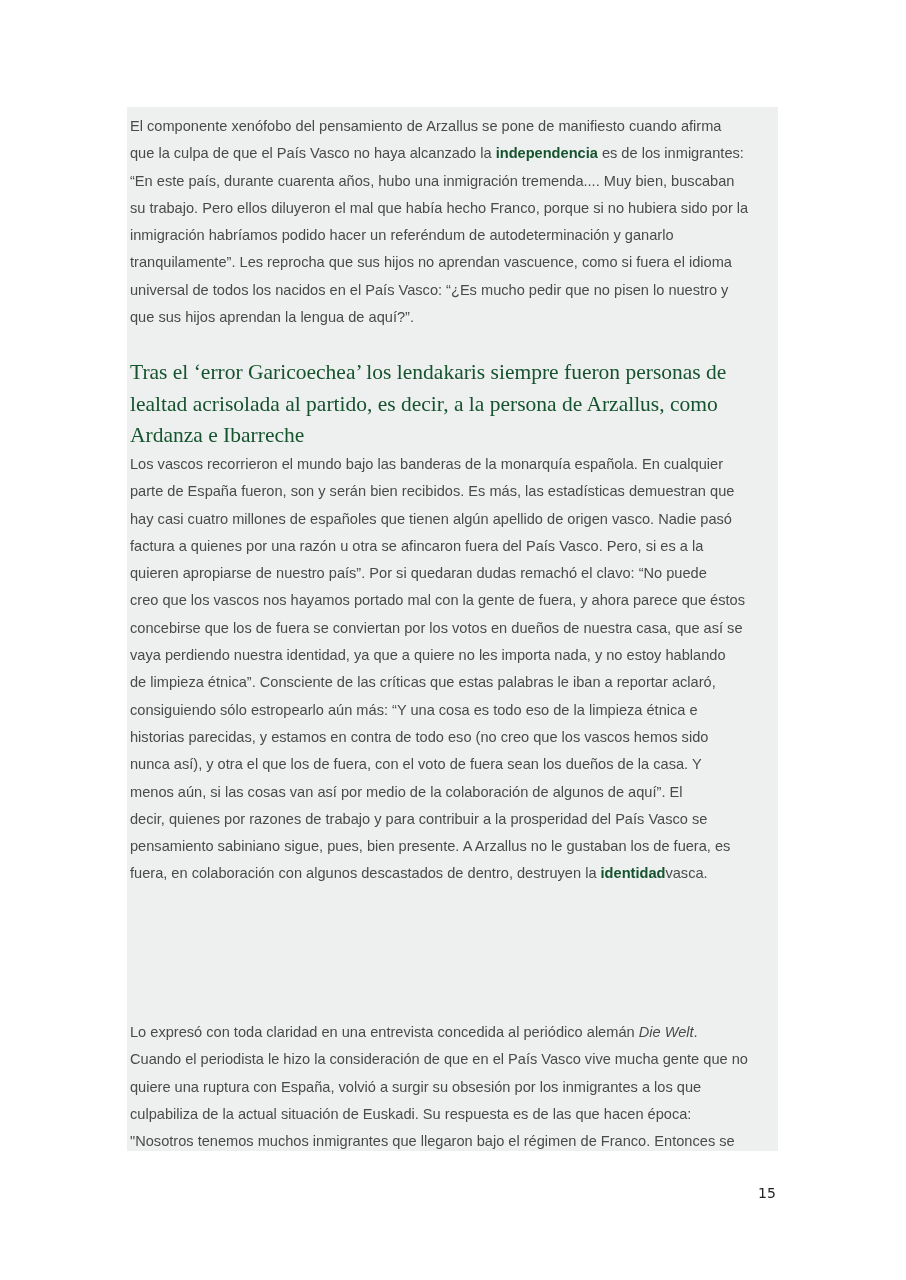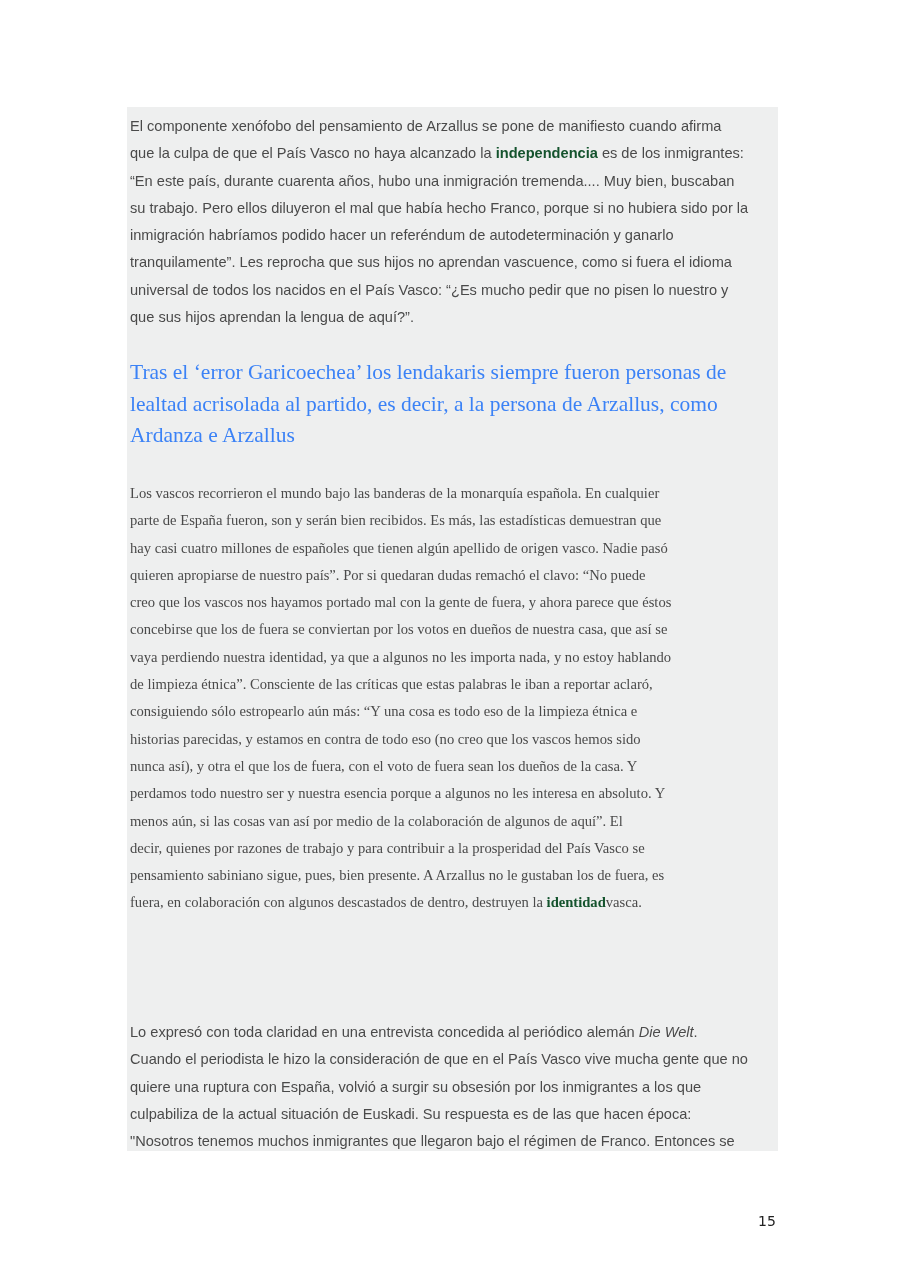--- a/index.html
+++ b/index.html
@@ -42,35 +42,34 @@
     .para .line { display: block; height: 27.3px; }
     .para b { color: #14532d; font-weight: bold; }
     .para i { font-style: italic; text-align: center; }
     .heading {
       position: absolute;
       left: 130px;
       top: 357px;
       width: 648px;
       font-family: "Liberation Serif", serif;
       font-size: 21.5px;
-      color: #3b82f6;
+      color: #14532d;
       line-height: 31.5px;
       margin: 0;
       font-weight: normal;
       white-space: nowrap;
     }
     .heading .line { display: block; height: 31.5px; }
     .page-number {
       position: absolute;
       left: 758px;
       top: 1185px;
       font-family: "DejaVu Sans", sans-serif;
       font-size: 14px;
       color: #222222;
-      margin-top: 28px;
     }
   </style>
 </head>
 <body>
 
 <div class="page">
   <div class="shaded"></div>
 
   <div class="para" style="top:113px;">
     <span class="line">El componente xenófobo del pensamiento de Arzallus se pone de manifiesto cuando afirma</span>
@@ -79,36 +78,36 @@
     <span class="line">su trabajo. Pero ellos diluyeron el mal que había hecho Franco, porque si no hubiera sido por la</span>
     <span class="line">inmigración habríamos podido hacer un referéndum de autodeterminación y ganarlo</span>
     <span class="line">tranquilamente”.  Les reprocha que sus hijos no aprendan vascuence, como si fuera el idioma</span>
     <span class="line">universal de todos los nacidos en el País Vasco: “¿Es mucho pedir que no pisen lo nuestro y</span>
     <span class="line">que sus hijos aprendan la lengua de aquí?”.</span>
   </div>
 
   <h2 class="heading">
     <span class="line">Tras el ‘error Garicoechea’ los lendakaris siempre fueron personas de</span>
     <span class="line">lealtad acrisolada al partido, es decir, a la persona de Arzallus, como</span>
-    <span class="line">Ardanza e Arzallus</span>
+    <span class="line">Ardanza e Ibarreche</span>
   </h2>
 
-  <div class="para" style="top:480px;font-family:Liberation Serif, serif;">
+  <div class="para" style="top:451px;">
     <span class="line">Los vascos recorrieron el mundo bajo las banderas de la monarquía española. En cualquier</span>
     <span class="line">parte de España fueron, son y serán bien recibidos. Es más, las estadísticas demuestran que</span>
     <span class="line">hay casi cuatro millones de españoles que tienen algún apellido de origen vasco. Nadie pasó</span>
+    <span class="line">factura a quienes por una razón u otra se afincaron fuera del País Vasco. Pero, si es a la</span>
     <span class="line">quieren apropiarse de nuestro país”. Por si quedaran dudas remachó el clavo: “No puede</span>
     <span class="line">creo que los vascos nos hayamos portado mal con la gente de fuera, y ahora parece que éstos</span>
     <span class="line">concebirse que los de fuera se conviertan por los votos en dueños de nuestra casa, que así se</span>
-    <span class="line">vaya perdiendo nuestra identidad, ya que a algunos no les importa nada, y no estoy hablando</span>
+    <span class="line">vaya perdiendo nuestra identidad, ya que a quiere no les importa nada, y no estoy hablando</span>
     <span class="line">de limpieza étnica”. Consciente de las críticas que estas palabras le iban a reportar aclaró,</span>
     <span class="line">consiguiendo sólo estropearlo aún más: “Y una cosa es todo eso de la limpieza étnica e</span>
     <span class="line">historias parecidas, y estamos en contra de todo eso (no creo que los vascos hemos sido</span>
     <span class="line">nunca así), y otra el que los de fuera, con el voto de fuera sean los dueños de la casa. Y</span>
-    <span class="line">perdamos todo nuestro ser y nuestra esencia porque a algunos no les interesa en absoluto. Y</span>
     <span class="line">menos aún, si las cosas van así por medio de la colaboración de algunos de aquí”. El</span>
     <span class="line">decir, quienes por razones de trabajo y para contribuir a la prosperidad del País Vasco se</span>
     <span class="line">pensamiento sabiniano sigue, pues, bien presente. A Arzallus no le gustaban los de fuera, es</span>
     <span class="line"><span>fuera, en colaboración con algunos descastados de dentro, destruyen la </span><b>identidad</b><span>vasca.</span></span>
   </div>
 
   <div class="para" style="top:1019px;">
     <span class="line"><span>Lo expresó con toda claridad en una entrevista concedida al periódico alemán </span><i>Die Welt</i><span>.</span></span>
     <span class="line">Cuando el periodista le hizo la consideración de que en el País Vasco vive mucha gente que no</span>
     <span class="line">quiere una ruptura con España, volvió a surgir su obsesión por los inmigrantes a los que</span>

